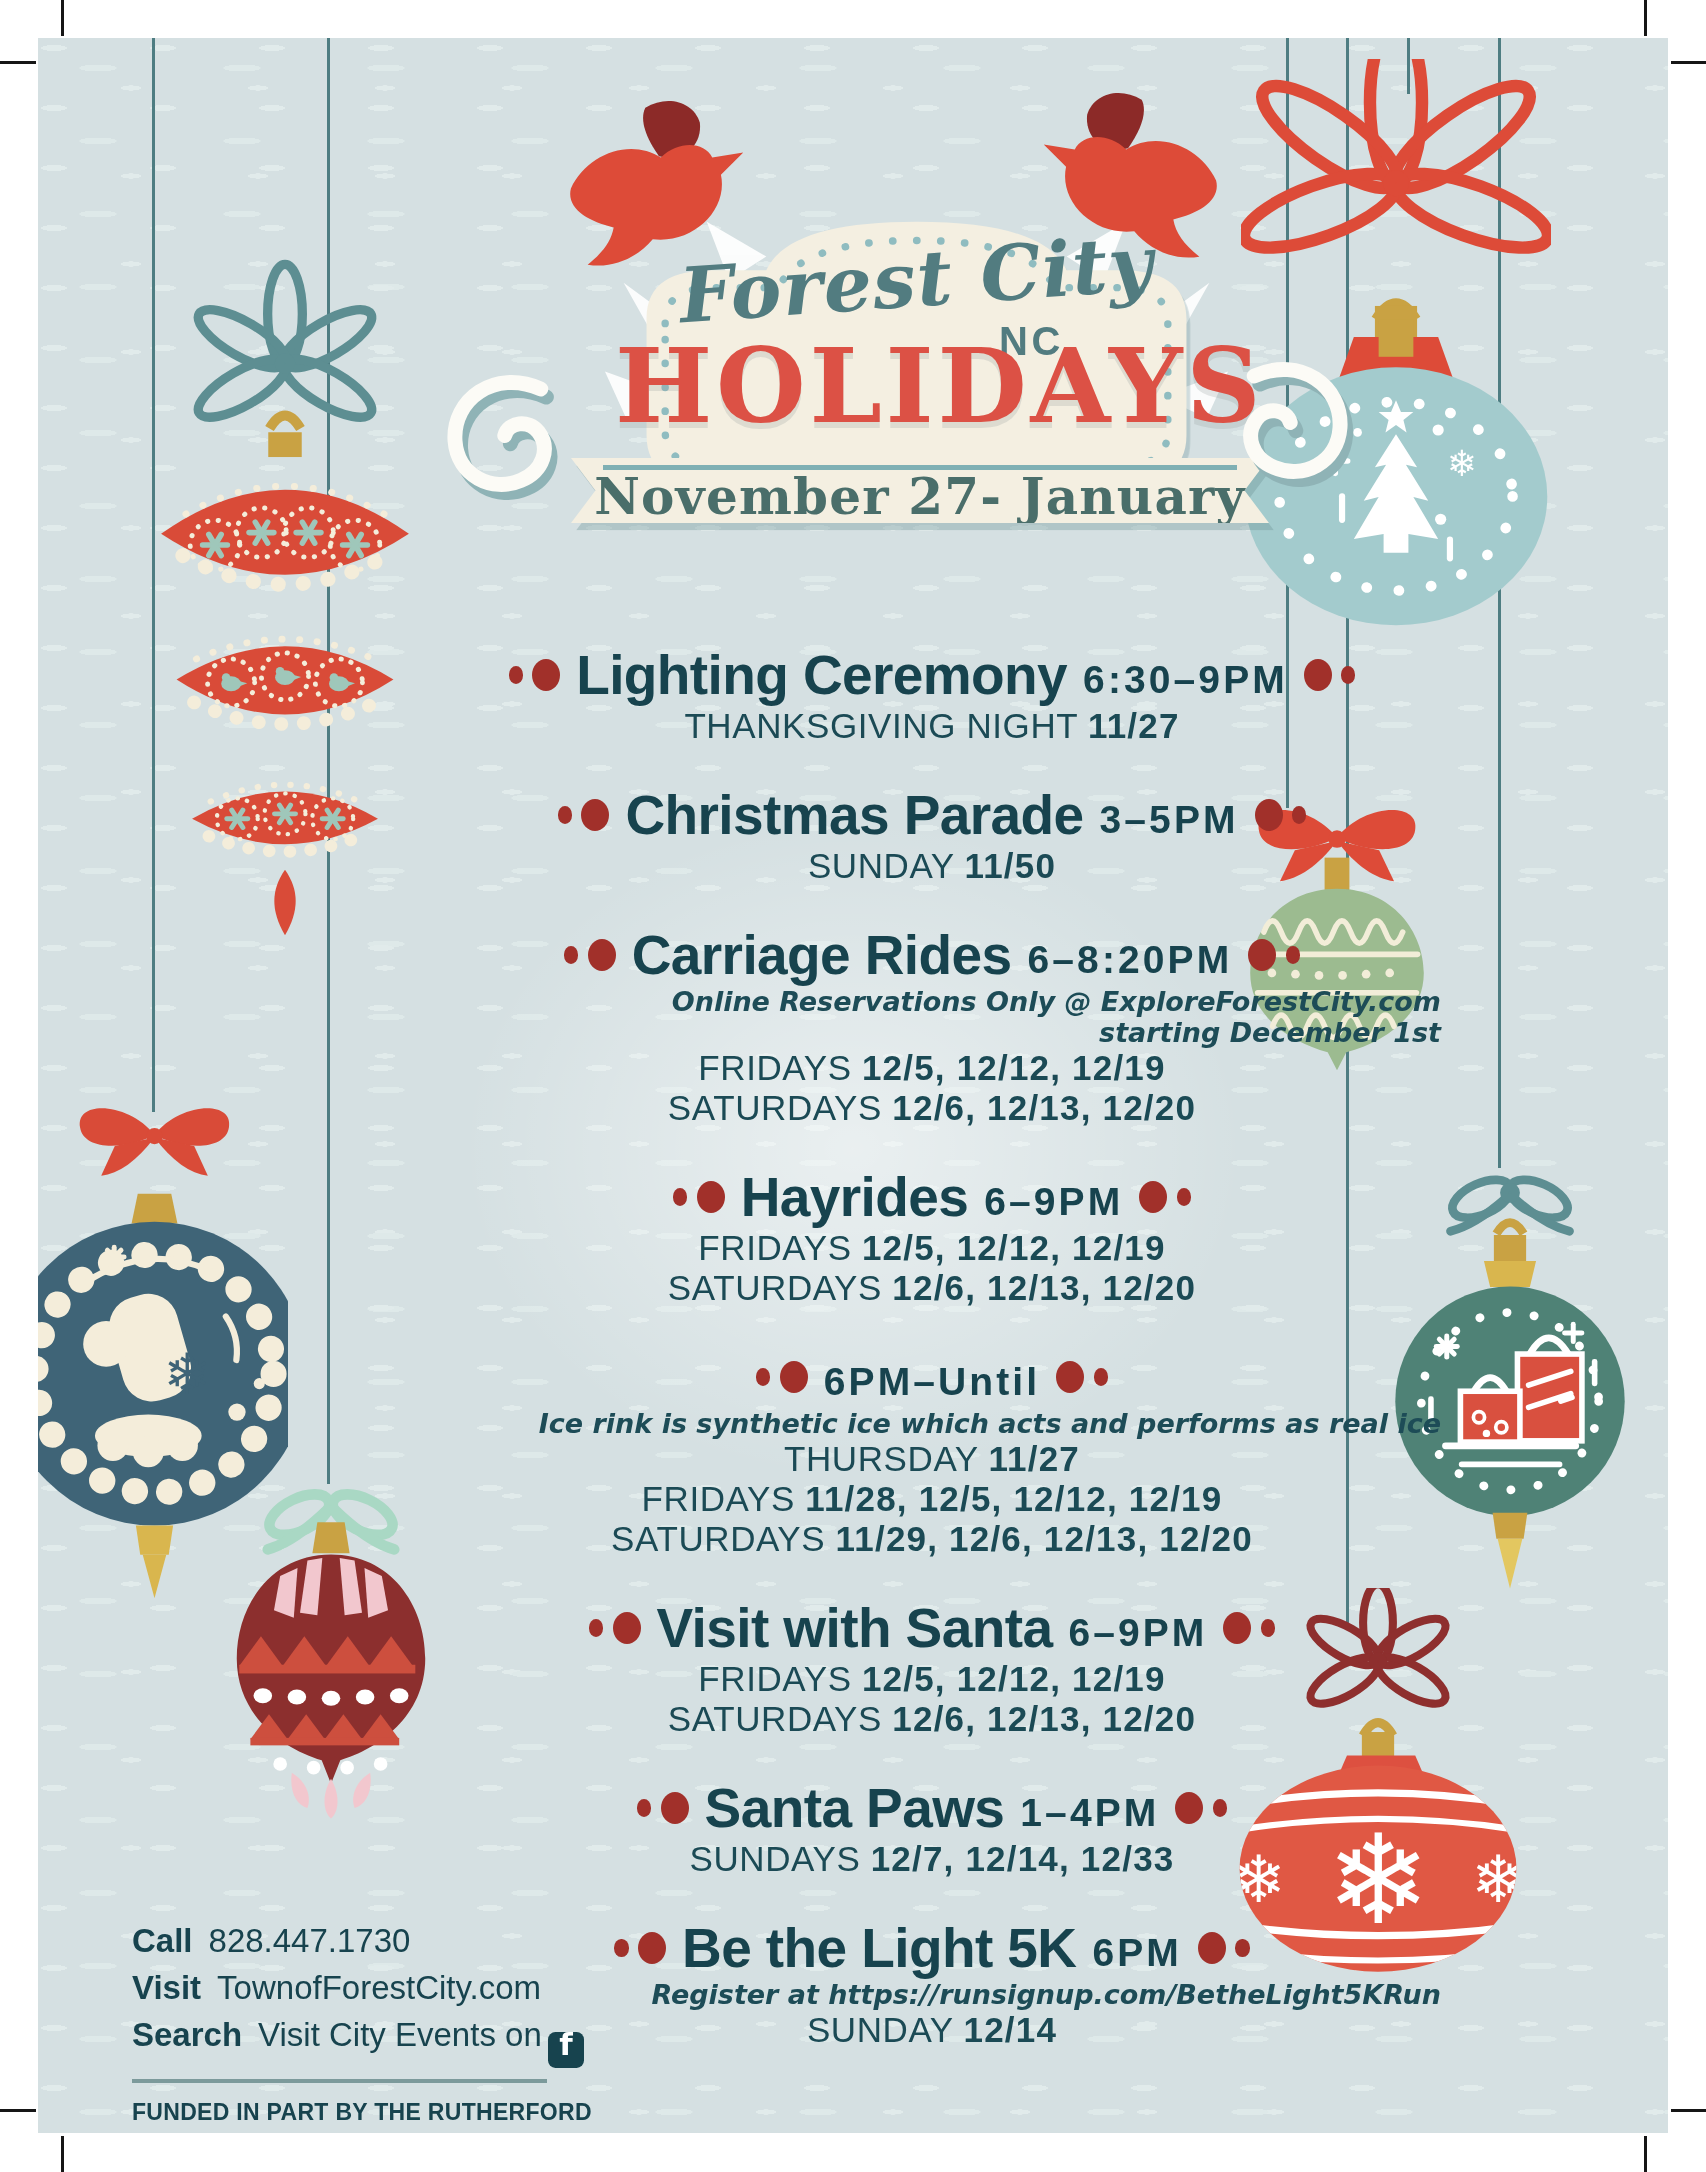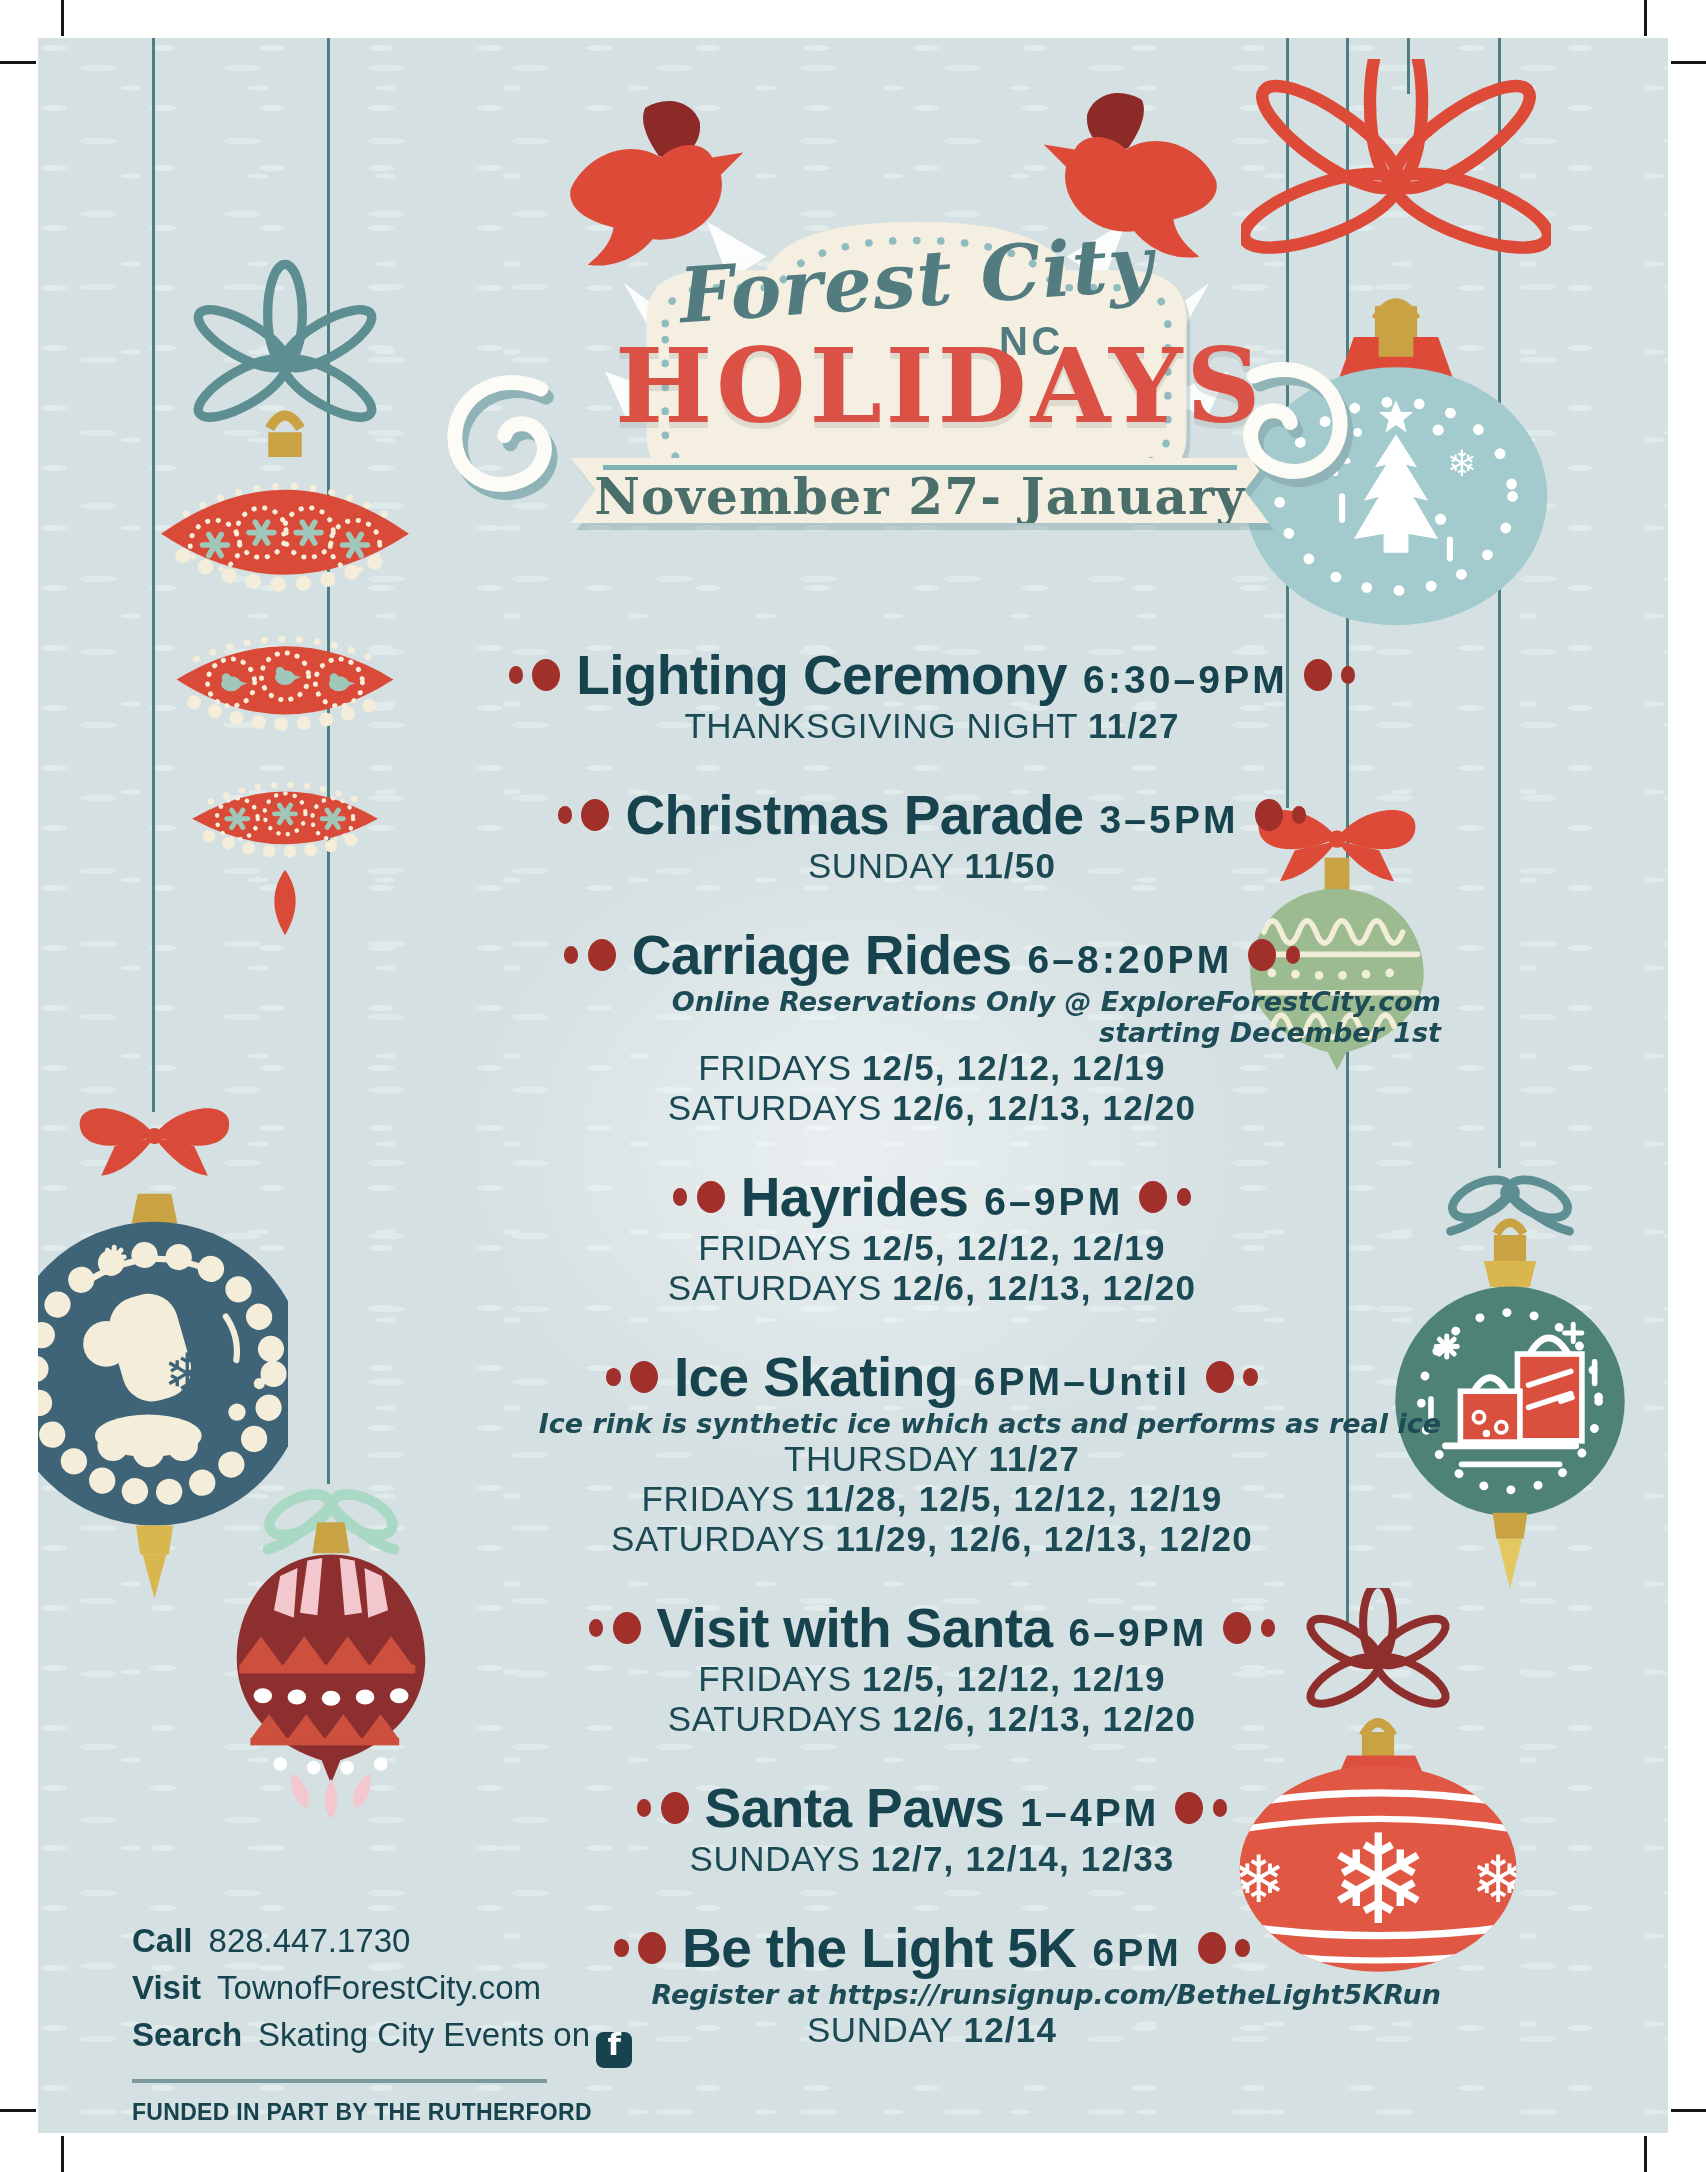--- a/index.html
+++ b/index.html
@@ -535,21 +535,20 @@
           <div class="dateline"><span class="day">SATURDAYS </span><span class="dates">12/6, 12/13, 12/20</span></div>
         </div>
   </section>
 
   <section class="event">
     <div class="trow">
       <span class="dg">
             <i class="d-sm"></i>
             <i class="d-big"></i>
           </span>
-      <h2 class="etitle">Ice Skating</h2>
       <span class="etime">6PM–Until</span>
       <span class="dg">
             <i class="d-big"></i>
             <i class="d-sm"></i>
           </span>
     </div>
     <div>
           <div class="note">Ice rink is synthetic ice which acts and performs as real ice</div>
         </div>
     <div>
@@ -621,21 +620,21 @@
 </main>
 
   <footer class="footer">
     <div class="c-row">
       <span class="c-label">Call</span><span>828.447.1730</span>
     </div>
     <div class="c-row">
       <span class="c-label">Visit</span><span>TownofForestCity.com</span>
     </div>
     <div class="c-row">
-      <span class="c-label">Search</span><span>Skating City Events on</span><span class="fb">f</span>
+      <span class="c-label">Search</span><span>Visit City Events on</span><span class="fb">f</span>
     </div>
     <div class="divider"></div>
     <div class="f-small">FUNDED IN PART BY THE RUTHERFORD COUNTY TDA</div>
 
   </footer>
 
 </div>
 
 
 </body></html>

